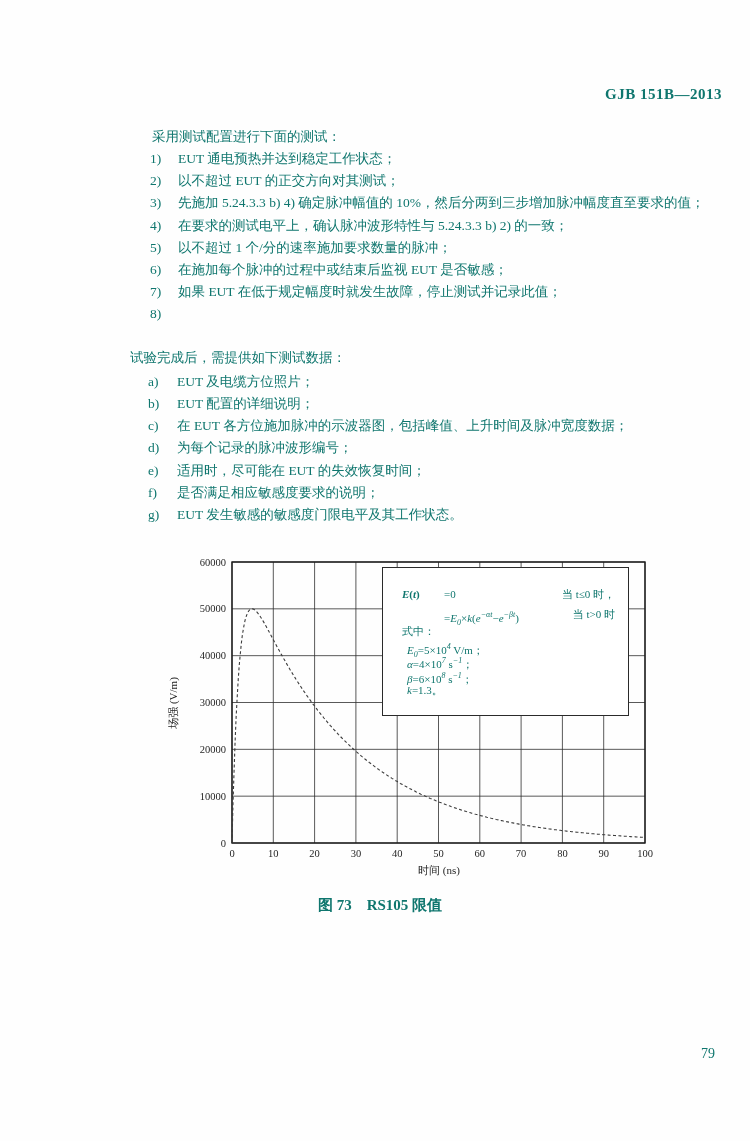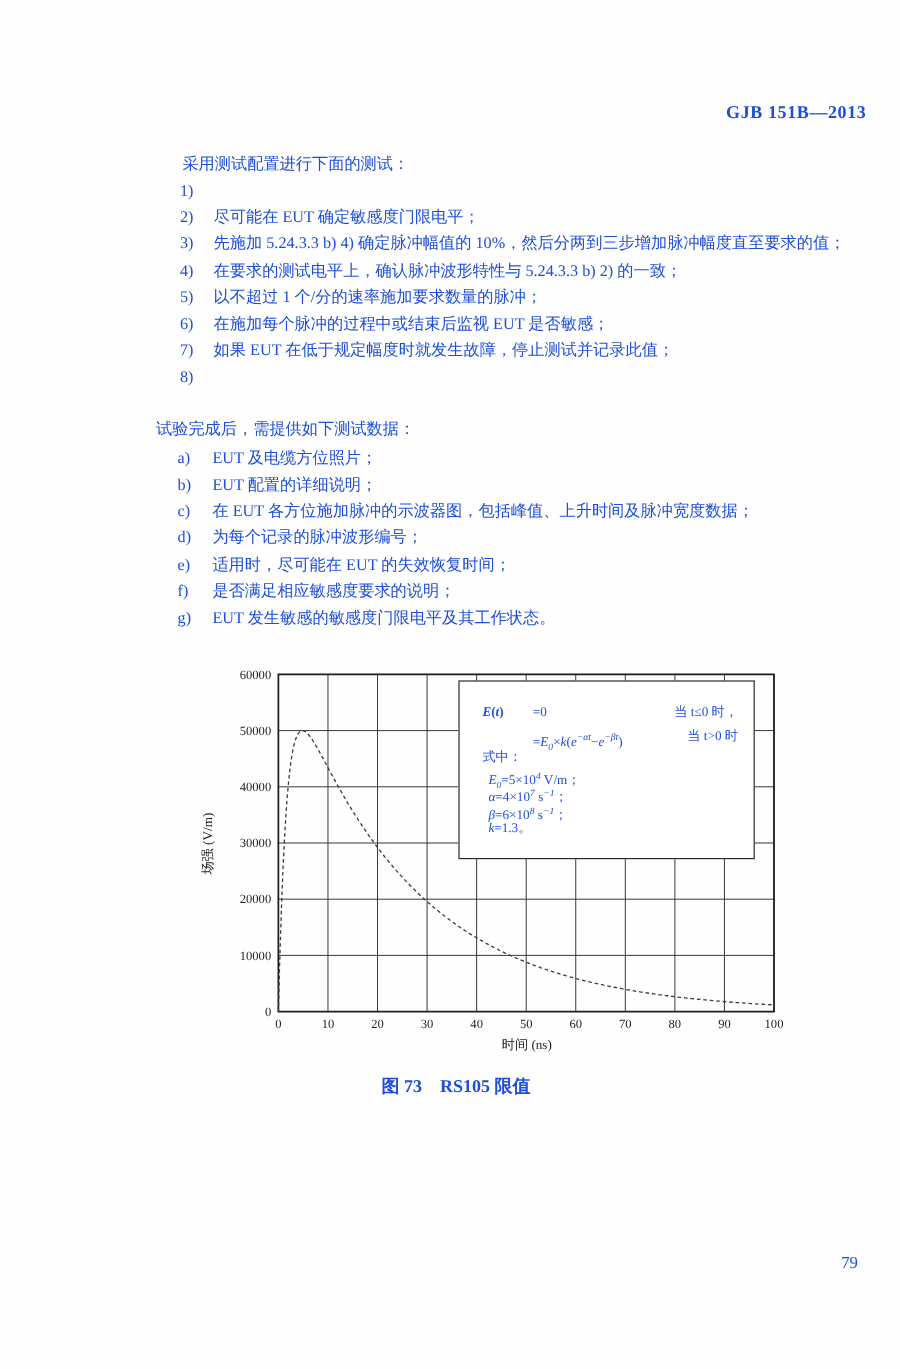--- a/index.html
+++ b/index.html
@@ -1,18 +1,18 @@
 <!DOCTYPE html>
 <html><head>
 <meta charset="utf-8">
 <style>
   html,body{margin:0;padding:0;}
   body{background:#ffffff;}
   .page{position:relative;width:750px;height:1141px;background:#fefefe;
-        font-family:"Liberation Serif","DejaVu Serif",serif;color:#1d4ed8;overflow:hidden;}
+        font-family:"Liberation Serif","DejaVu Serif",serif;color:#0f766e;overflow:hidden;}
   .hdr{position:absolute;top:86px;left:0;width:722px;text-align:right;
        font-weight:bold;font-size:15px;letter-spacing:.5px;}
   .tline{position:absolute;left:0;top:0;width:750px;height:18px;
          font-size:13.5px;white-space:nowrap;line-height:17px;text-decoration:underline;}
   .tline .num{position:absolute;}
   .tline .txt{position:absolute;}
   .sect-num{position:absolute;left:95px;font-weight:bold;font-size:14px;letter-spacing:1px;}
   .sect-title{position:absolute;left:160px;font-weight:bold;font-size:14px;}
   
   .chart-svg{position:absolute;left:160px;top:548px;}
@@ -40,24 +40,25 @@
 
 <div class="page">
 
   <div class="hdr">GJB 151B—2013</div>
 
   <div class="tline" style="top:128px">
     <span class="txt" style="left:152px">采用测试配置进行下面的测试：</span>
   </div>
   <div class="tline" style="top:150px">
     <span class="num" style="left:150px">1)</span>
+    <span class="txt" style="left:178px">EUT 通电预热并达到稳定工作状态；</span>
   </div>
   <div class="tline" style="top:172px">
     <span class="num" style="left:150px">2)</span>
-    <span class="txt" style="left:178px">尽可能在 EUT 确定敏感度门限电平；</span>
+    <span class="txt" style="left:178px">以不超过 EUT 的正交方向对其测试；</span>
   </div>
   <div class="tline" style="top:194px">
     <span class="num" style="left:150px">3)</span>
     <span class="txt" style="left:178px">先施加 5.24.3.3 b) 4) 确定脉冲幅值的 10%，然后分两到三步增加脉冲幅度直至要求的值；</span>
   </div>
   <div class="tline" style="top:217px">
     <span class="num" style="left:150px">4)</span>
     <span class="txt" style="left:178px">在要求的测试电平上，确认脉冲波形特性与 5.24.3.3 b) 2) 的一致；</span>
   </div>
   <div class="tline" style="top:239px">

